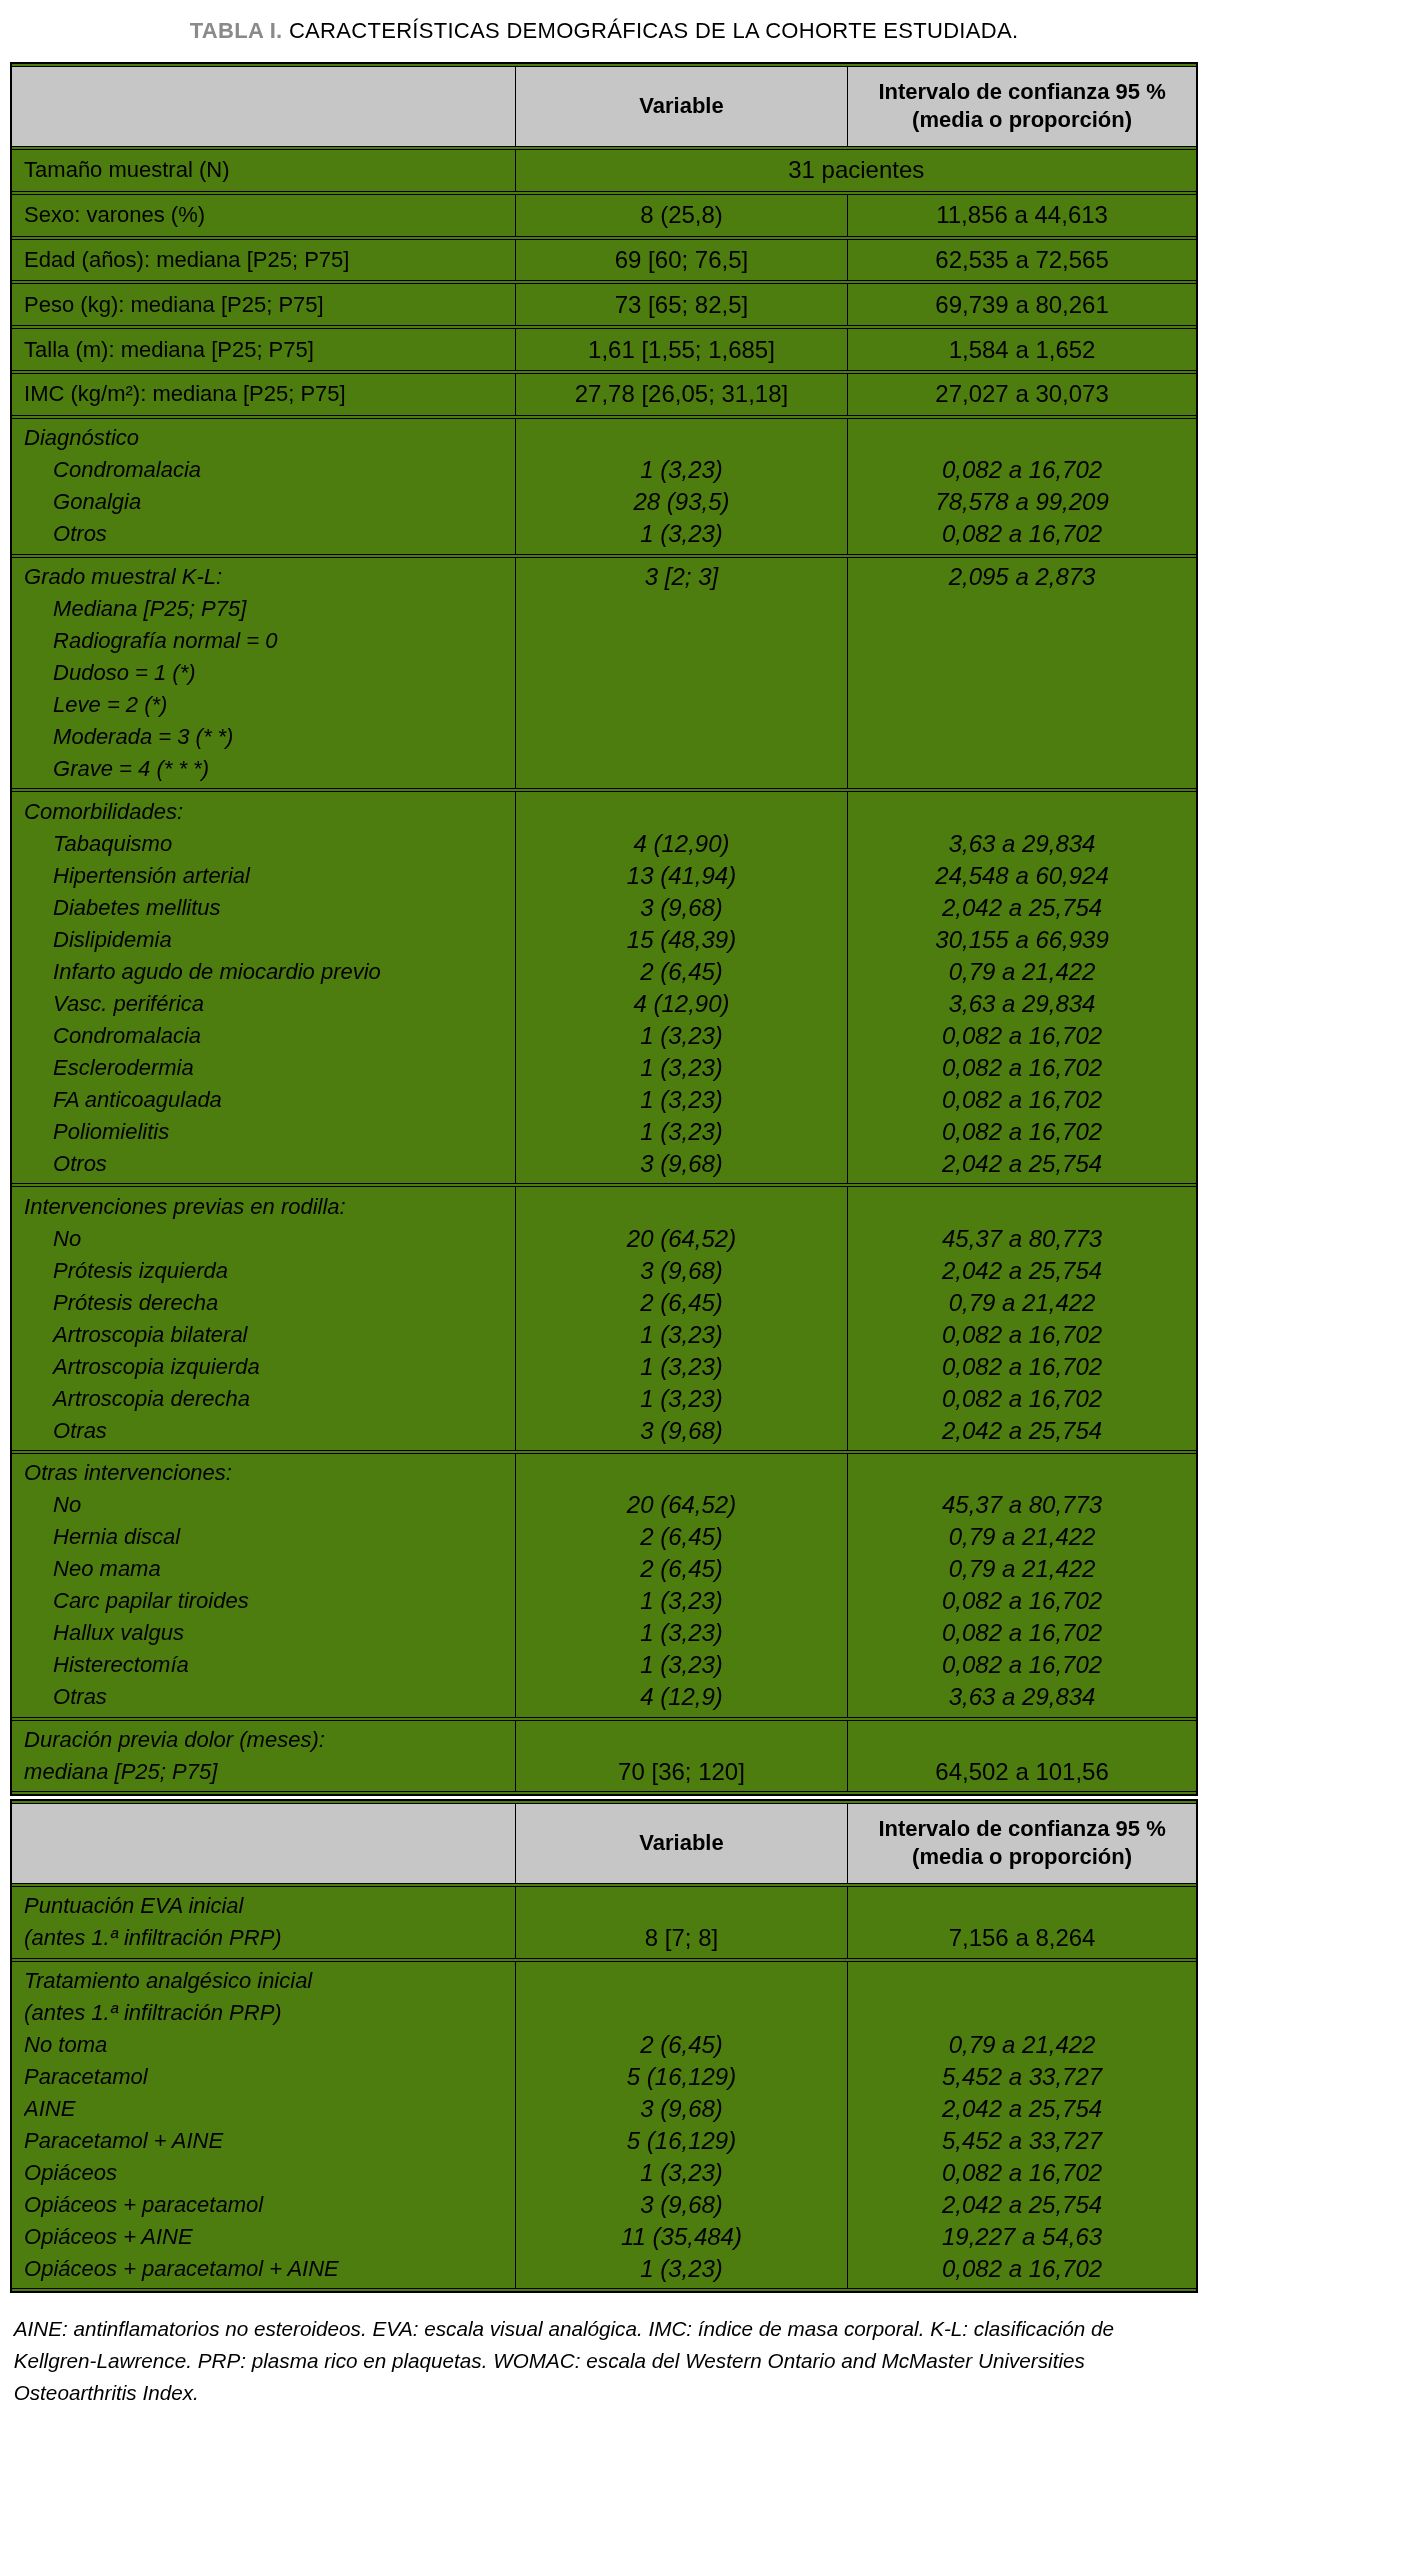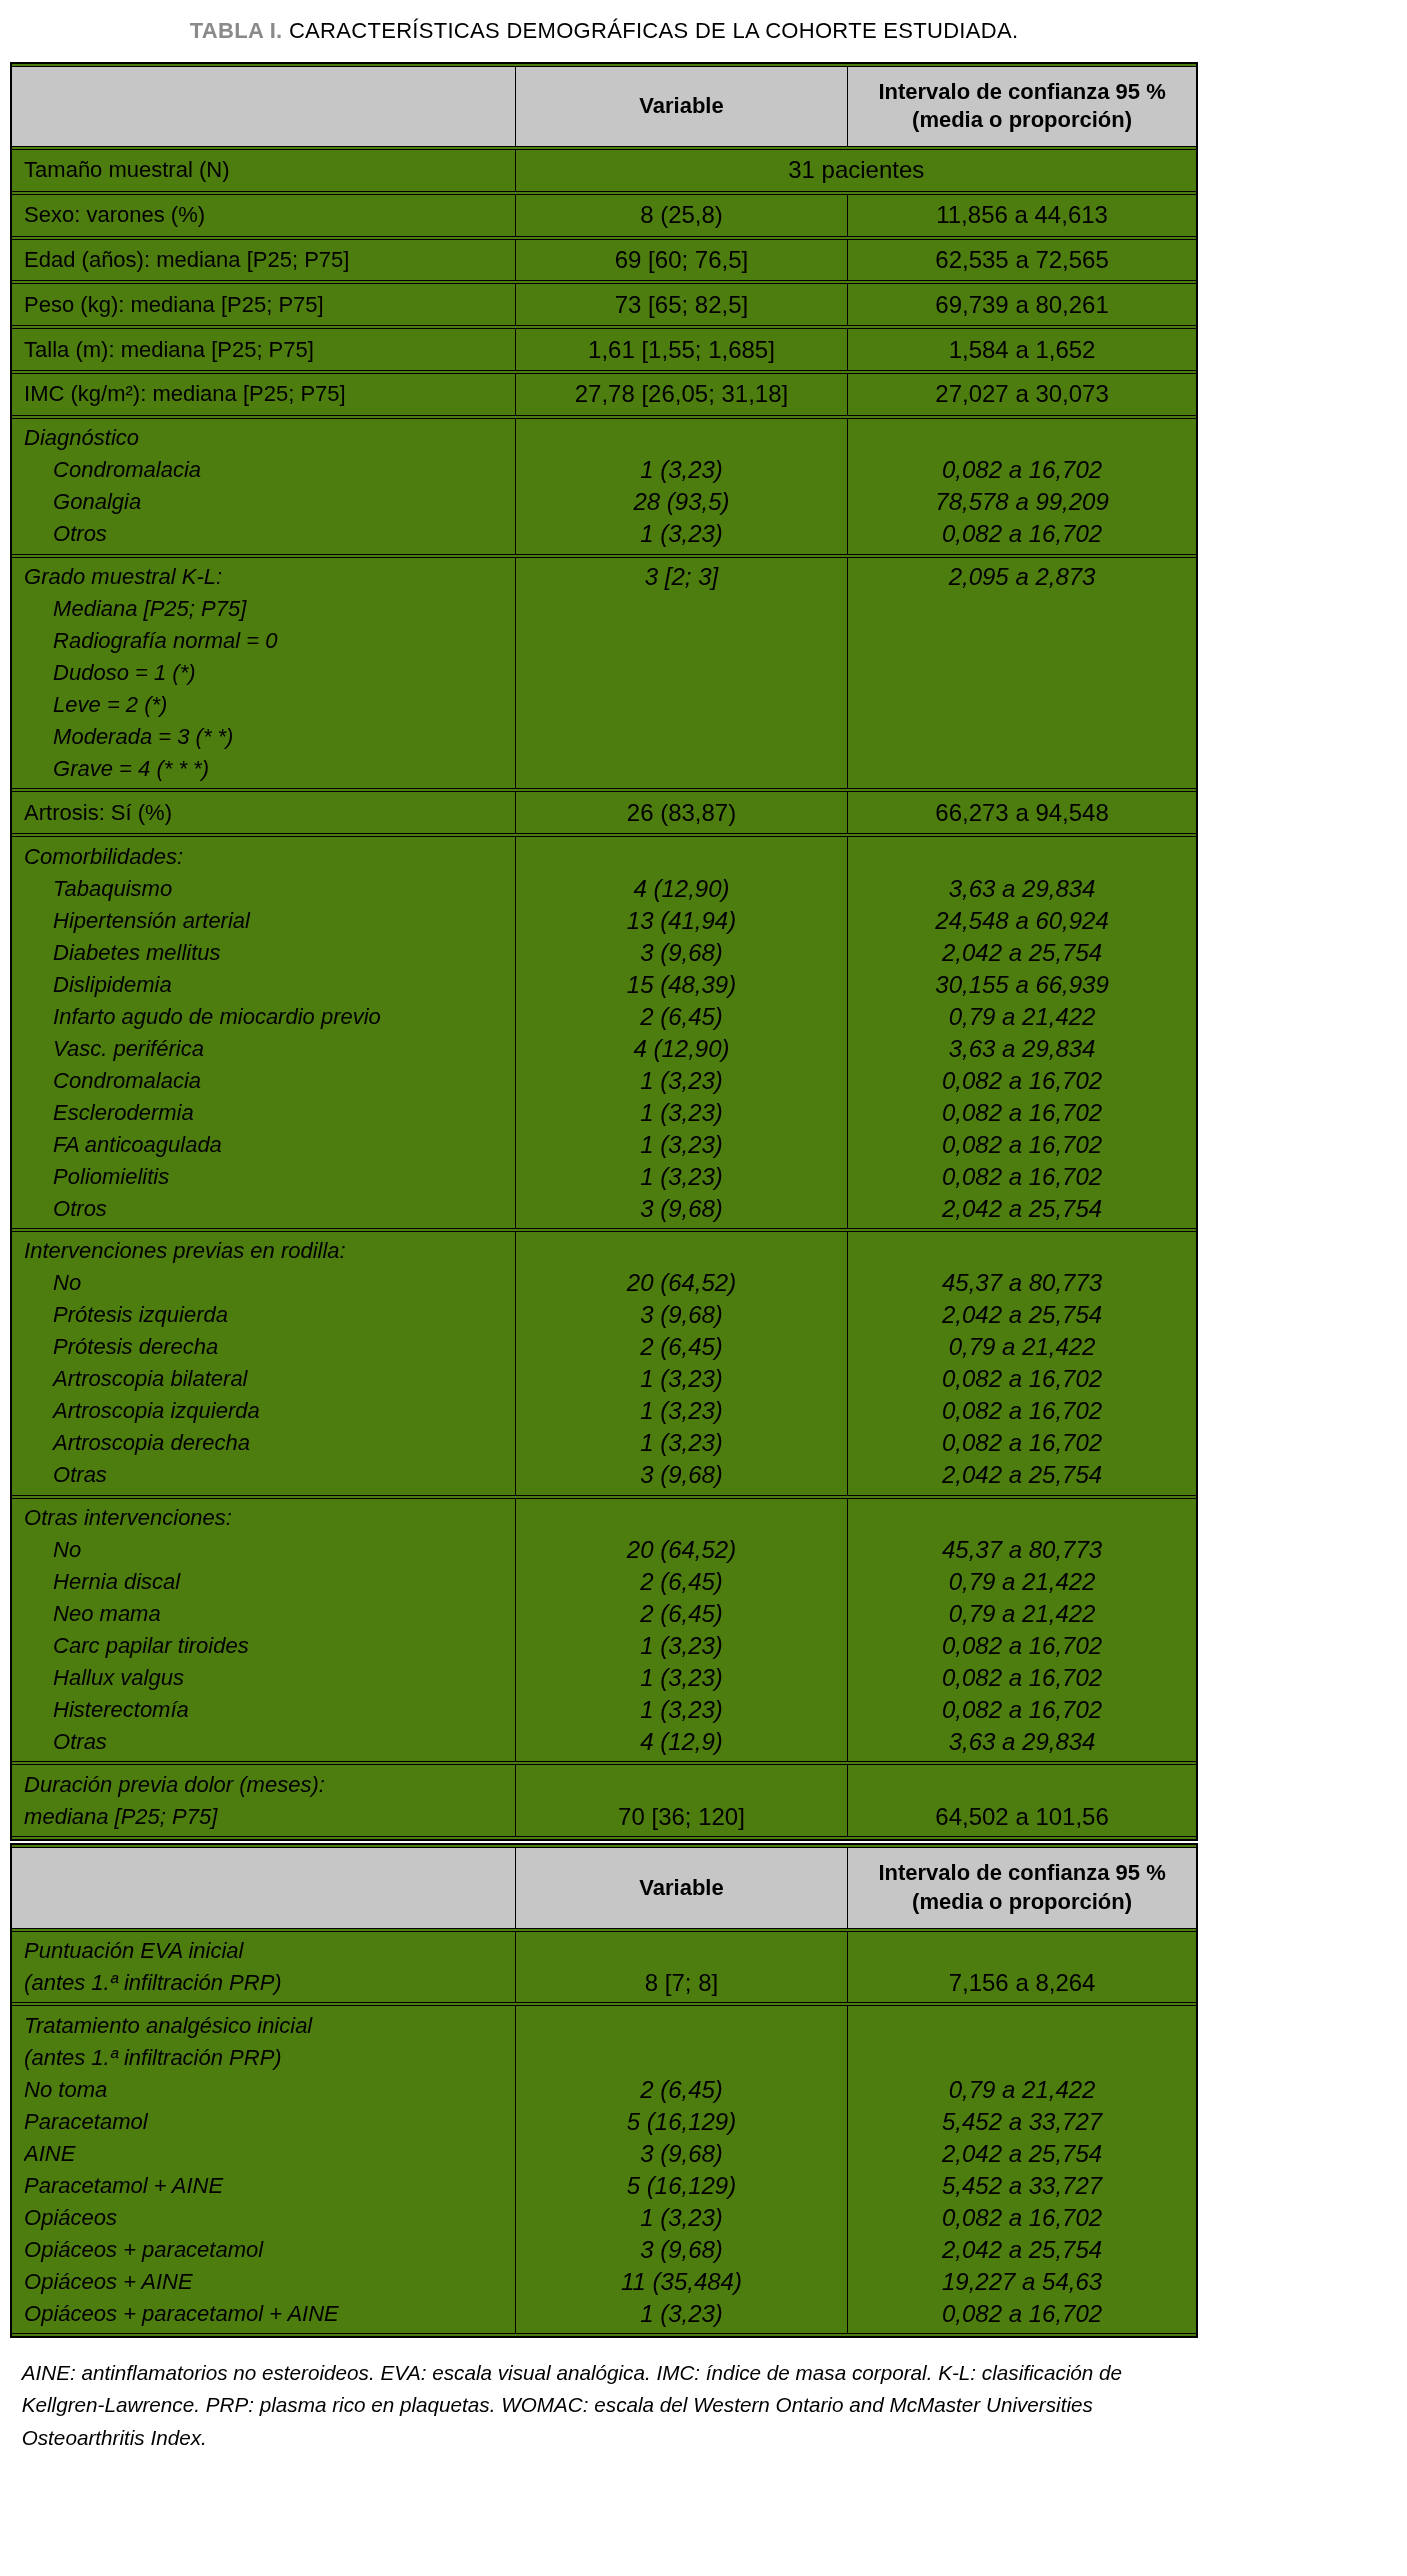--- a/index.html
+++ b/index.html
@@ -63,21 +63,21 @@
   .top { vertical-align: top; font-style: italic; }
   .bot { vertical-align: bottom; }
   tr.sr td { height: 34px; line-height: 32px; }
   .footnotes {
     margin-top: 19.3px;
     font-style: italic;
     font-size: 20.7px;
     line-height: 1.55;
     font-family: "Liberation Sans", "DejaVu Sans", sans-serif;
   }
-  .footnotes p { margin: 12px; }
+  .footnotes p { margin: 4px; }
 </style>
 </head>
 <body>
 
 <div class="page">
 
   <h1 class="title"><span class="title-tag">TABLA I.</span> <span>CARACTERÍSTICAS DEMOGRÁFICAS DE LA COHORTE ESTUDIADA.</span></h1>
 
   <table class="tbl">
     <colgroup>
@@ -163,25 +163,20 @@
         <div class="ln ind">Grave = 4 (* * *)</div>
       </td>
       <td class="val top">
         <div class="ln">3 [2; 3]</div>
       </td>
       <td class="val top">
         <div class="ln">2,095 a 2,873</div>
       </td>
     </tr>
 
-    <tr class="sr">
-      <td class="lbl">Artrosis: Sí (%)</td>
-      <td class="val">26 (83,87)</td>
-      <td class="val">66,273 a 94,548</td>
-    </tr>
 
 
     <tr>
       <td class="lbl top">
         <div class="ln">Comorbilidades:</div>
         <div class="ln ind">Tabaquismo</div>
         <div class="ln ind">Hipertensión arterial</div>
         <div class="ln ind">Diabetes mellitus</div>
         <div class="ln ind">Dislipidemia</div>
         <div class="ln ind">Infarto agudo de miocardio previo</div>

